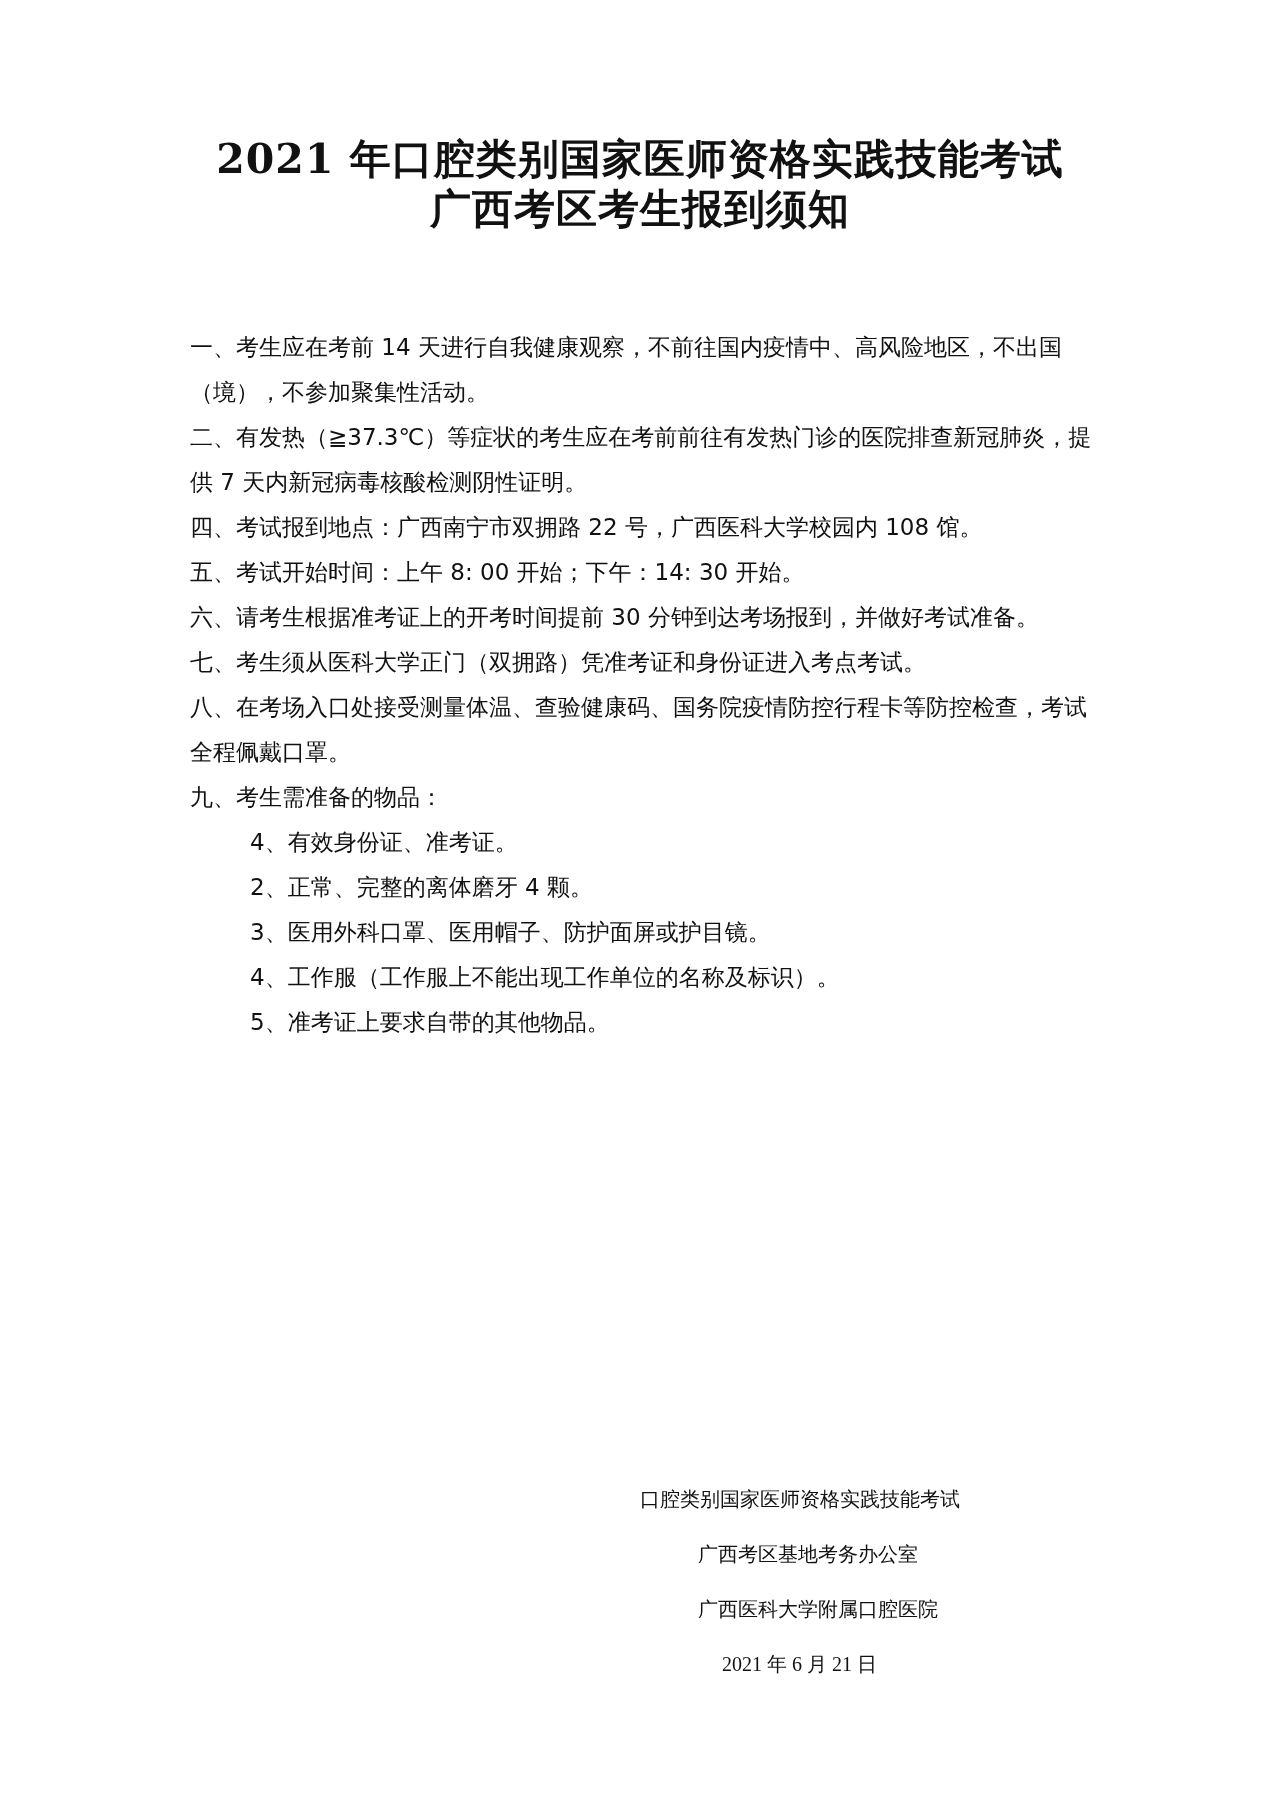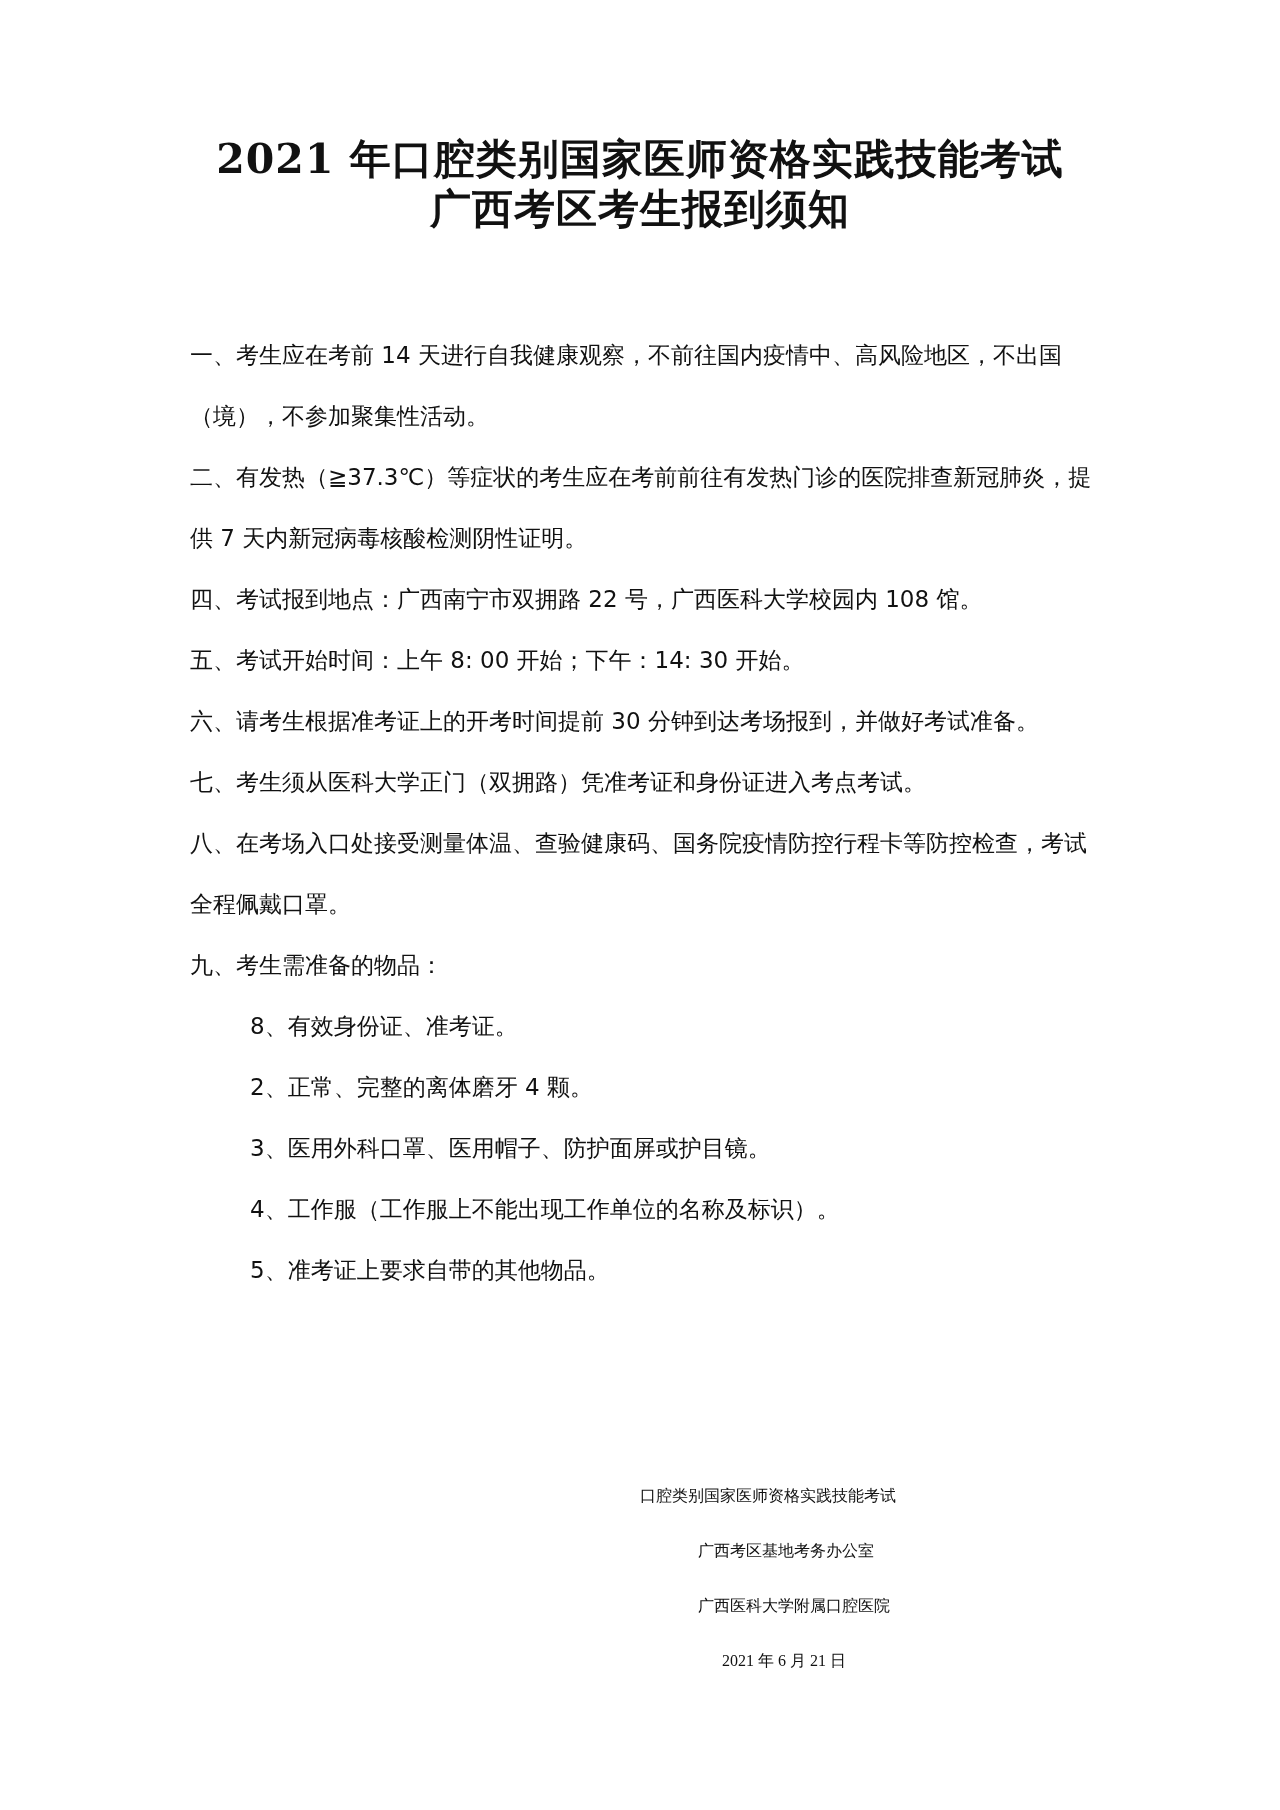--- a/index.html
+++ b/index.html
@@ -10,27 +10,27 @@
   }
   .title {
     position: absolute; left: 0; width: 1280px; text-align: center;
     font-weight: bold; font-size: 41px; letter-spacing: 1px;
     font-family: "DejaVu Serif", "Liberation Serif", serif;
   }
   .t1 { top: 132px; }
   .t2 { top: 182px; }
   .body-text {
     position: absolute; left: 190px; width: 905px;
-    font-size: 23px; line-height: 61px;
+    font-size: 23px; line-height: 45px;
     font-family: "DejaVu Sans", "Liberation Sans", sans-serif;
   }
   .para { margin: 0; }
   .sub { padding-left: 60px; }
   .signature {
-    position: absolute; font-size: 16px;
+    position: absolute; font-size: 20px;
     font-family: "DejaVu Sans", "Liberation Sans", sans-serif;
   }
   .s1 { left: 640px; top: 1486px; }
   .s2 { left: 698px; top: 1541px; }
   .s3 { left: 698px; top: 1596px; }
   .s4 { left: 722px; top: 1651px; font-family: "Liberation Serif", serif; }
 </style>
 </head>
 <body>
 
@@ -39,21 +39,21 @@
 
 <div class="body-text" style="top: 325px;">
   <p class="para">一、考生应在考前 14 天进行自我健康观察，不前往国内疫情中、高风险地区，不出国（境），不参加聚集性活动。</p>
   <p class="para">二、有发热（≧37.3℃）等症状的考生应在考前前往有发热门诊的医院排查新冠肺炎，提供 7 天内新冠病毒核酸检测阴性证明。</p>
   <p class="para">四、考试报到地点：广西南宁市双拥路 22 号，广西医科大学校园内 108 馆。</p>
   <p class="para">五、考试开始时间：上午 8: 00 开始；下午：14: 30 开始。</p>
   <p class="para">六、请考生根据准考证上的开考时间提前 30 分钟到达考场报到，并做好考试准备。</p>
   <p class="para">七、考生须从医科大学正门（双拥路）凭准考证和身份证进入考点考试。</p>
   <p class="para">八、在考场入口处接受测量体温、查验健康码、国务院疫情防控行程卡等防控检查，考试全程佩戴口罩。</p>
   <p class="para">九、考生需准备的物品：</p>
-  <p class="para sub">8、有效身份证、准考证。</p>
+  <p class="para sub">4、有效身份证、准考证。</p>
   <p class="para sub">2、正常、完整的离体磨牙 4 颗。</p>
   <p class="para sub">3、医用外科口罩、医用帽子、防护面屏或护目镜。</p>
   <p class="para sub">4、工作服（工作服上不能出现工作单位的名称及标识）。</p>
   <p class="para sub">5、准考证上要求自带的其他物品。</p>
 </div>
 
 <div class="signature s1">口腔类别国家医师资格实践技能考试</div>
 <div class="signature s2">广西考区基地考务办公室</div>
 <div class="signature s3">广西医科大学附属口腔医院</div>
 <div class="signature s4">2021 年 6 月 21 日</div>

